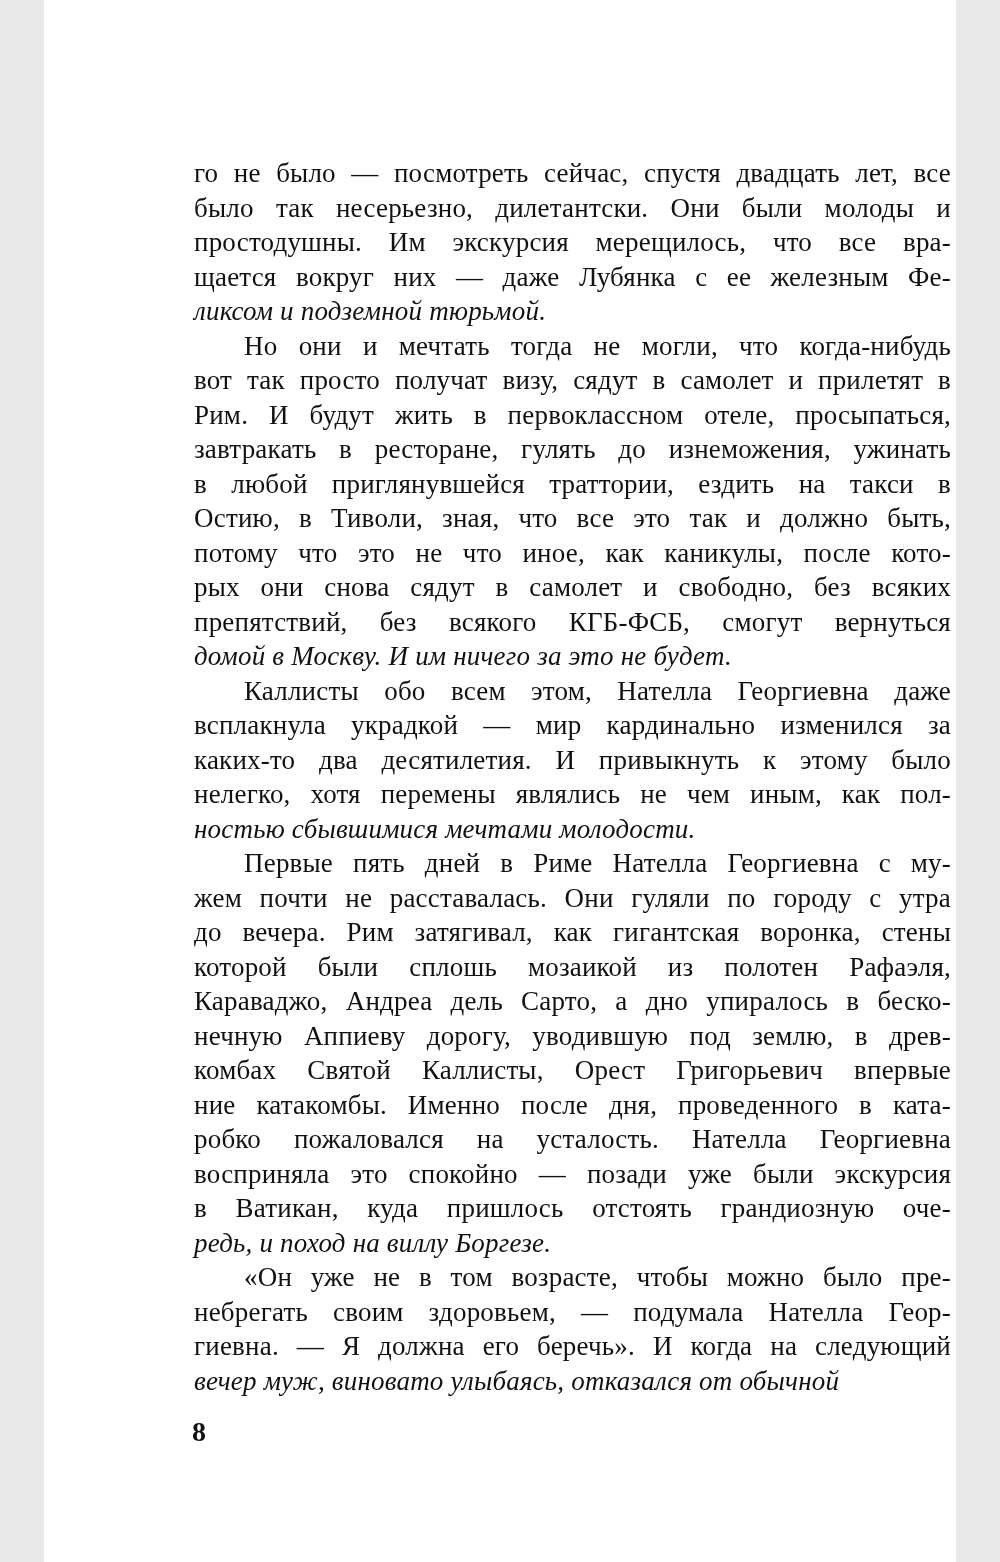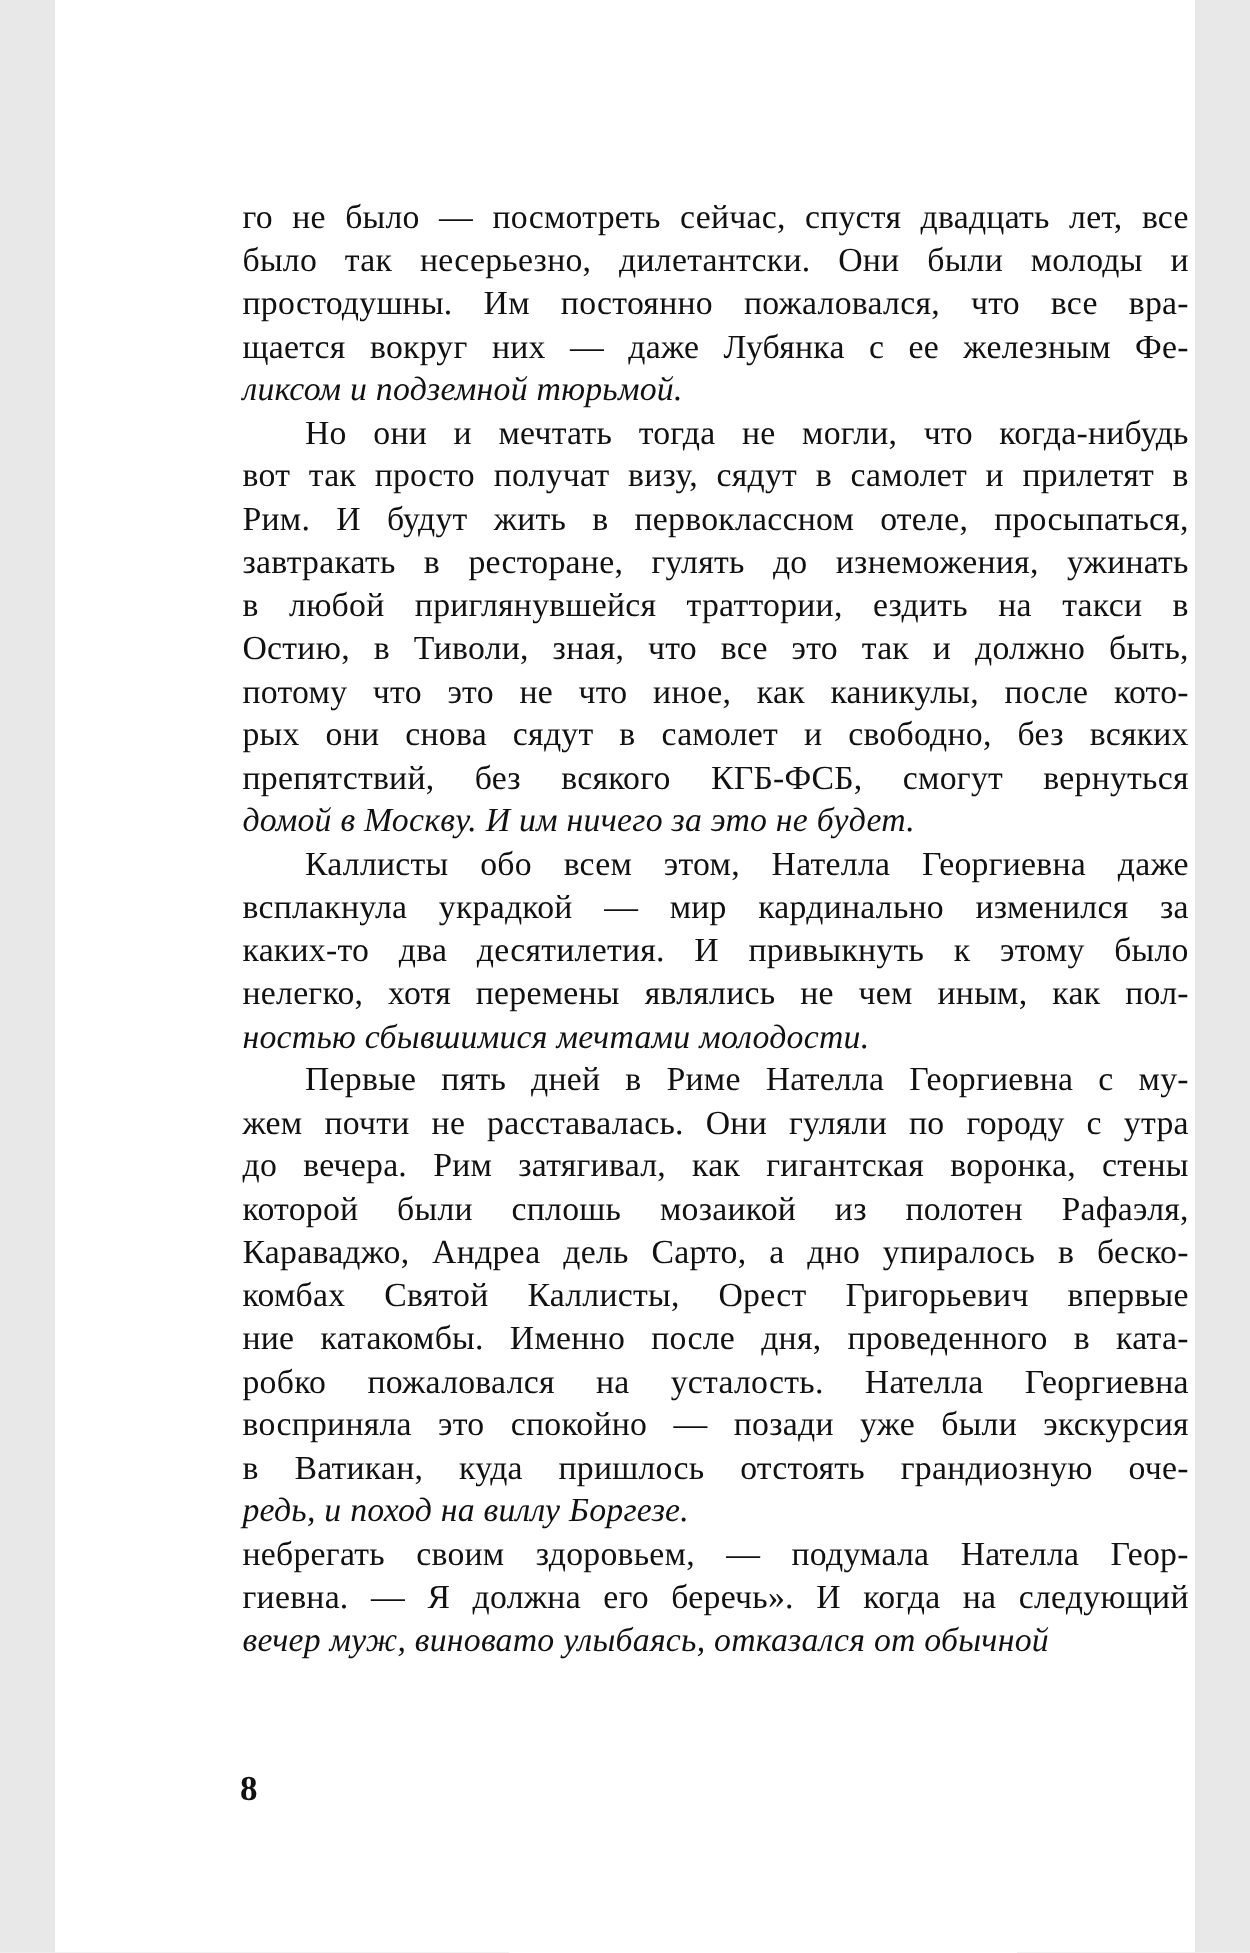--- a/index.html
+++ b/index.html
@@ -47,21 +47,21 @@
     color: #111111;
   }
 </style>
 </head>
 <body>
 
 <div class="page">
   <div class="text-block" id="text-block">
       <div class="line">го не было — посмотреть сейчас, спустя двадцать лет, все</div>
       <div class="line">было так несерьезно, дилетантски. Они были молоды и</div>
-      <div class="line">простодушны. Им постоянно пожаловался, что все вра-</div>
+      <div class="line">простодушны. Им экскурсия мерещилось, что все вра-</div>
       <div class="line">щается вокруг них — даже Лубянка с ее железным Фе-</div>
       <div class="line last">ликсом и подземной тюрьмой.</div>
       <div class="line indent">Но они и мечтать тогда не могли, что когда-нибудь</div>
       <div class="line">вот так просто получат визу, сядут в самолет и прилетят в</div>
       <div class="line">Рим. И будут жить в первоклассном отеле, просыпаться,</div>
       <div class="line">завтракать в ресторане, гулять до изнеможения, ужинать</div>
       <div class="line">в любой приглянувшейся траттории, ездить на такси в</div>
       <div class="line">Остию, в Тиволи, зная, что все это так и должно быть,</div>
       <div class="line">потому что это не что иное, как каникулы, после кото-</div>
       <div class="line">рых они снова сядут в самолет и свободно, без всяких</div>
@@ -70,24 +70,26 @@
       <div class="line indent">Каллисты обо всем этом, Нателла Георгиевна даже</div>
       <div class="line">всплакнула украдкой — мир кардинально изменился за</div>
       <div class="line">каких-то два десятилетия. И привыкнуть к этому было</div>
       <div class="line">нелегко, хотя перемены являлись не чем иным, как пол-</div>
       <div class="line last">ностью сбывшимися мечтами молодости.</div>
       <div class="line indent">Первые пять дней в Риме Нателла Георгиевна с му-</div>
       <div class="line">жем почти не расставалась. Они гуляли по городу с утра</div>
       <div class="line">до вечера. Рим затягивал, как гигантская воронка, стены</div>
       <div class="line">которой были сплошь мозаикой из полотен Рафаэля,</div>
       <div class="line">Караваджо, Андреа дель Сарто, а дно упиралось в беско-</div>
+      <div class="line">нечную Аппиеву дорогу, уводившую под землю, в древ-</div>
       <div class="line">комбах Святой Каллисты, Орест Григорьевич впервые</div>
       <div class="line">ние катакомбы. Именно после дня, проведенного в ката-</div>
       <div class="line">робко пожаловался на усталость. Нателла Георгиевна</div>
       <div class="line">восприняла это спокойно — позади уже были экскурсия</div>
       <div class="line">в Ватикан, куда пришлось отстоять грандиозную оче-</div>
       <div class="line last">редь, и поход на виллу Боргезе.</div>
+      <div class="line indent">«Он уже не в том возрасте, чтобы можно было пре-</div>
       <div class="line">небрегать своим здоровьем, — подумала Нателла Геор-</div>
       <div class="line">гиевна. — Я должна его беречь». И когда на следующий</div>
       <div class="line last">вечер муж, виновато улыбаясь, отказался от обычной</div>
     </div>
   <div class="page-number">8</div>
 </div>
 
 </body></html>

